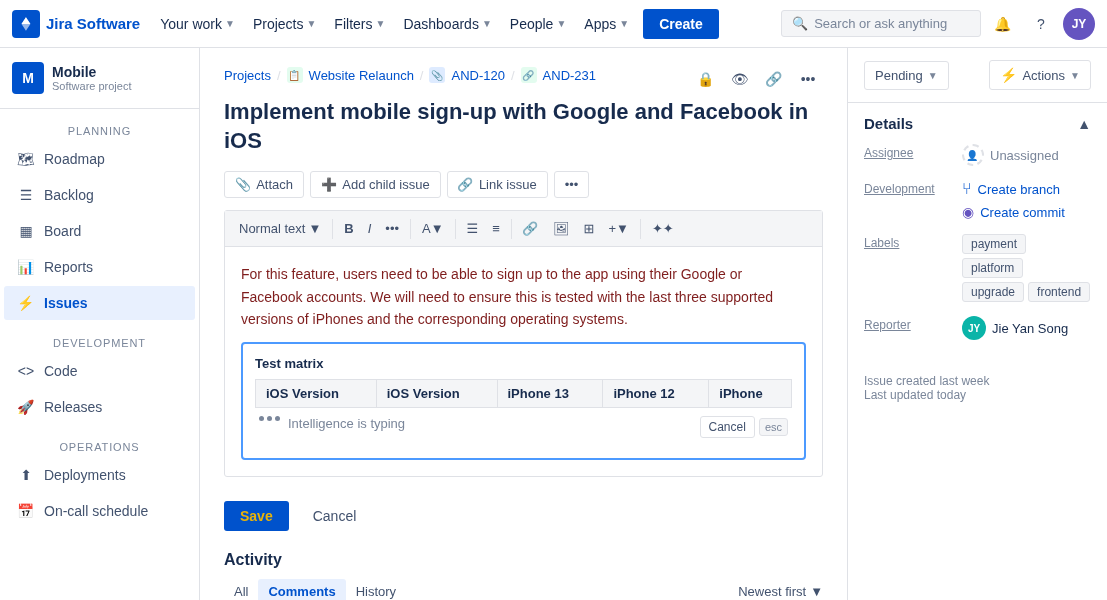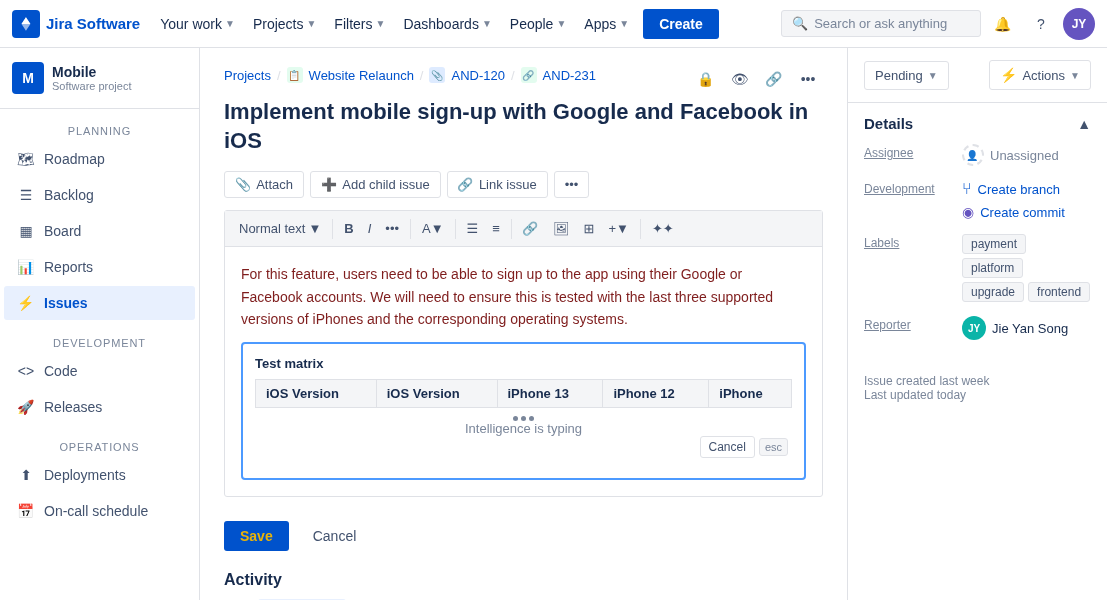--- a/index.html
+++ b/index.html
@@ -107,21 +107,21 @@
     
     .test-matrix {
       border: 2px solid #4c9aff; border-radius: 4px; padding: 12px; margin-top: 8px;
     }
     .test-matrix-title { font-size: 13px; font-weight: 600; color: #172b4d; margin-bottom: 8px; }
     .matrix-table { width: 100%; border-collapse: collapse; font-size: 13px; }
     .matrix-table th, .matrix-table td {
       border: 1px solid #dfe1e6; padding: 6px 10px; text-align: left;
     }
     .matrix-table th { background: #f4f5f7; font-weight: 600; }
-    .intelligence-row { display: flex; align-items: center; gap: 0; padding: 8px 4px; color: #7a869a; font-size: 13px; flex-direction: column; }
+    .intelligence-row { display: flex; align-items: flex-start; gap: 8px; padding: 8px 4px; color: #7a869a; font-size: 13px; }
     .intelligence-dots { display: flex; gap: 3px; }
     .intelligence-dot { width: 5px; height: 5px; border-radius: 50%; background: #7a869a; animation: pulse 1.2s infinite; }
     .intelligence-dot:nth-child(2) { animation-delay: 0.2s; }
     .intelligence-dot:nth-child(3) { animation-delay: 0.4s; }
     @keyframes pulse { 0%,100%{opacity:0.3} 50%{opacity:1} }
     .cancel-esc {
       margin-left: auto; display: flex; align-items: center; gap: 4px;
     }
     .cancel-btn { padding: 3px 8px; border: 1px solid #dfe1e6; border-radius: 3px; background: #fff; cursor: pointer; font-size: 12px; color: #42526e; }
     .esc-badge { background: #f4f5f7; padding: 2px 5px; border-radius: 3px; font-size: 11px; color: #7a869a; border: 1px solid #dfe1e6; }

